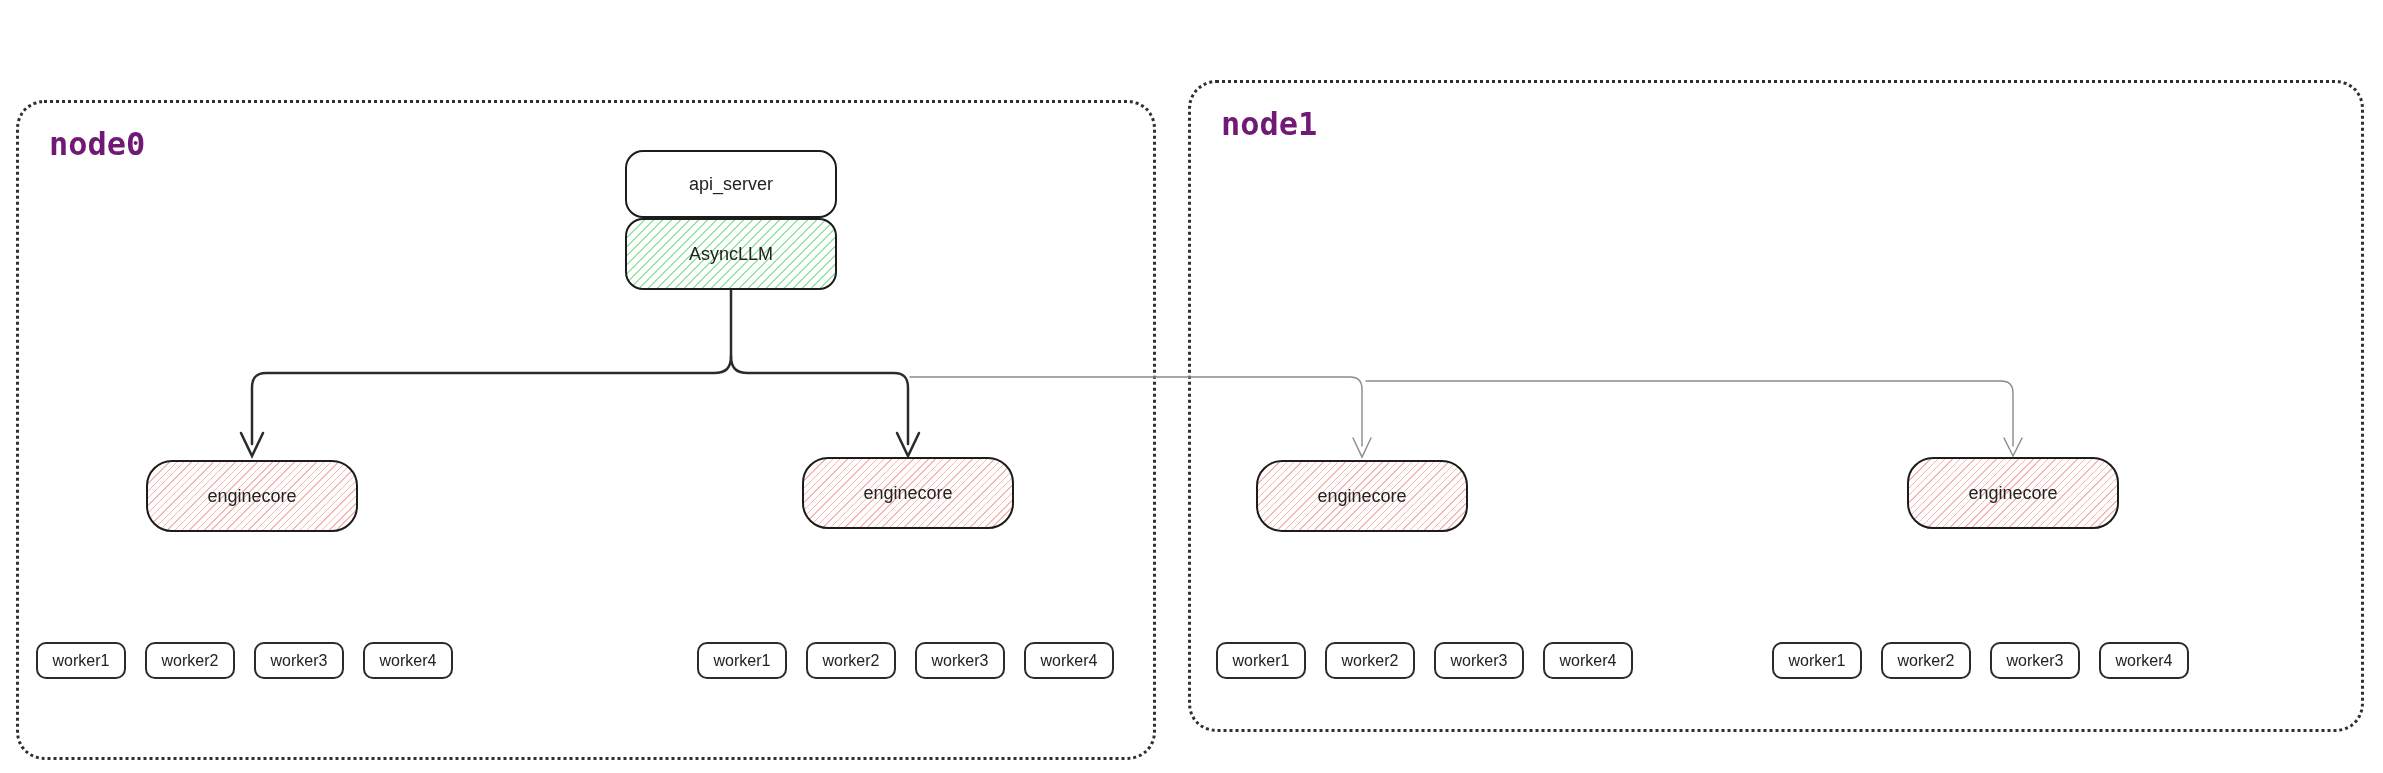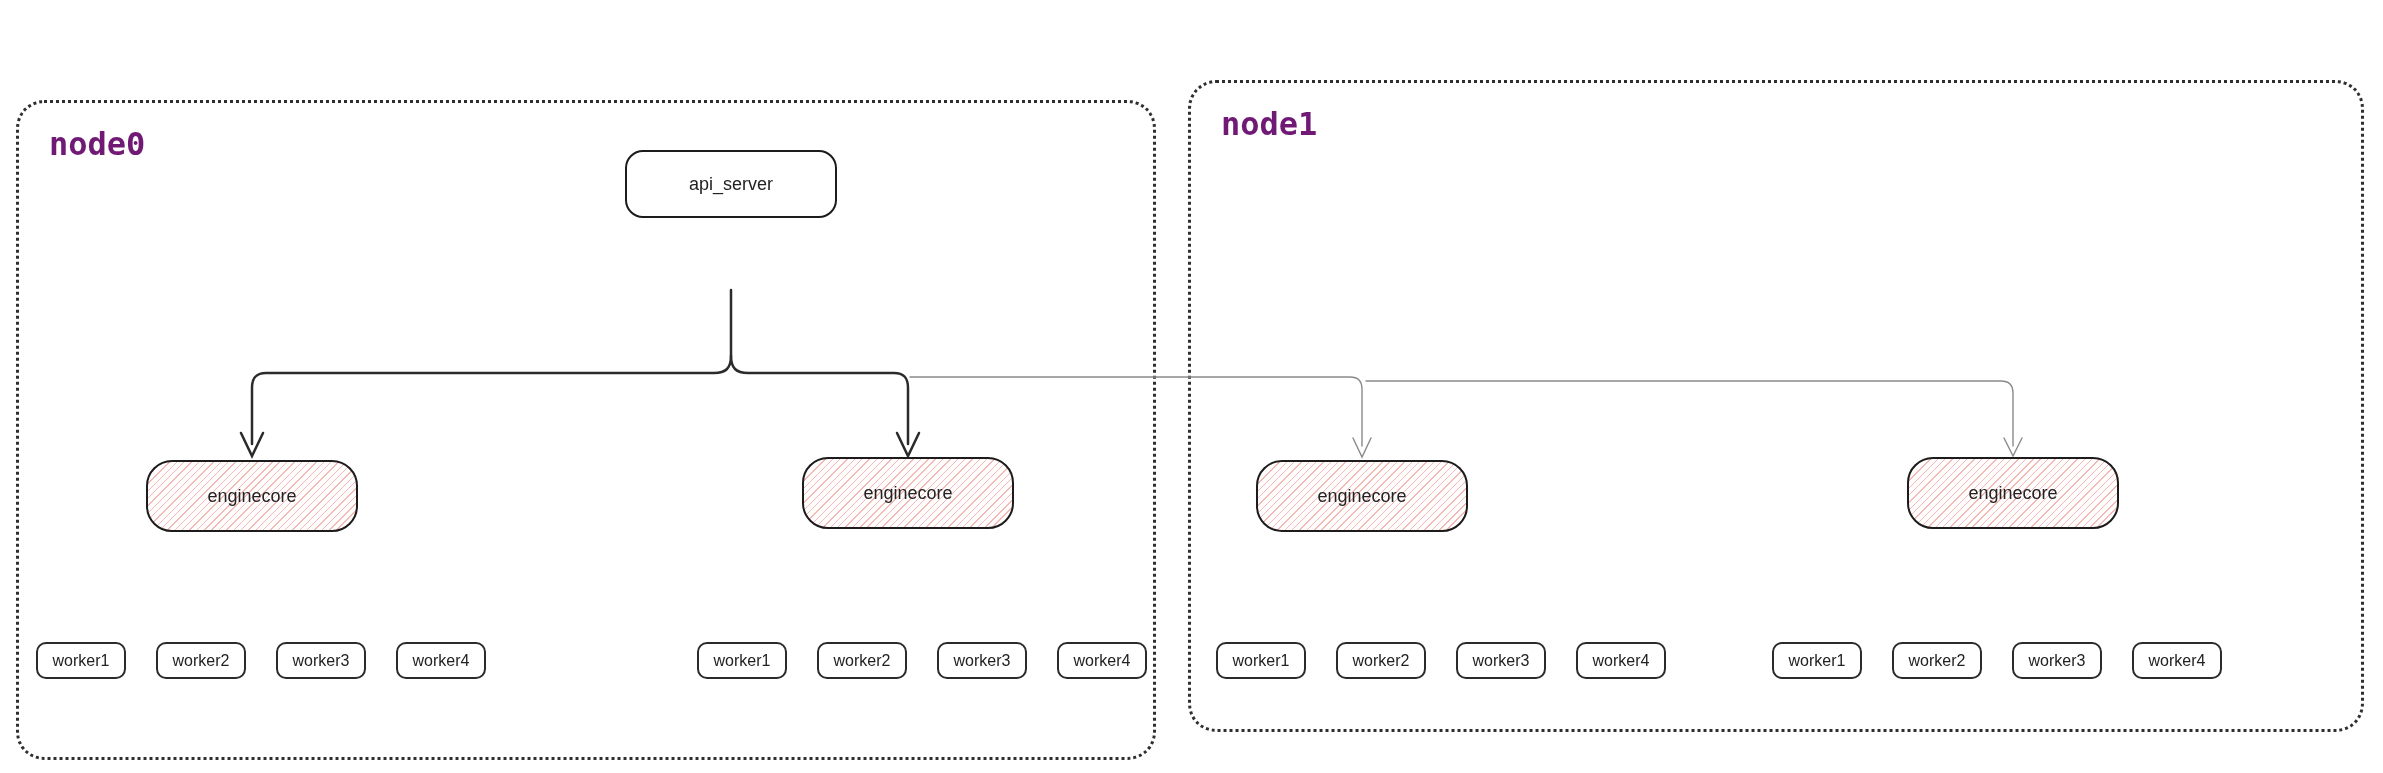--- a/index.html
+++ b/index.html
@@ -78,21 +78,21 @@
   }
   #enginecore-0-0 { left: 146px;  top: 460px; width: 212px; height: 72px; }
   #enginecore-0-1 { left: 802px;  top: 457px; width: 212px; height: 72px; }
   #enginecore-1-0 { left: 1256px; top: 460px; width: 212px; height: 72px; }
   #enginecore-1-1 { left: 1907px; top: 457px; width: 212px; height: 72px; }
 
   .worker-row {
     position: absolute;
     top: 642px;
     display: flex;
-    gap: 30px;
+    gap: 19px;
     text-align: right;
   }
   #worker-row-0-0 { left: 36px; }
   #worker-row-0-1 { left: 697px; }
   #worker-row-1-0 { left: 1216px; }
   #worker-row-1-1 { left: 1772px; }
   .worker {
     box-sizing: border-box;
     width: 90px;
     height: 37px;
@@ -133,20 +133,21 @@
     <path class="dark-line" d="M 241 433 L 252 456 L 263 433"></path>
     <path class="dark-line" d="M 731 356 C 731 368 736 373 748 373 L 894 373 C 904 373 908 378 908 388 L 908 444"></path>
     <path class="dark-line" d="M 897 433 L 908 456 L 919 433"></path>
     <path class="gray-line" d="M 910 377 L 1350 377 C 1358 377 1362 381 1362 389 L 1362 446"></path>
     <path class="gray-line" d="M 1353 438 L 1362 457 L 1371 438"></path>
     <path class="gray-line" d="M 1366 381 L 2001 381 C 2009 381 2013 385 2013 393 L 2013 446"></path>
     <path class="gray-line" d="M 2004 438 L 2013 456 L 2022 438"></path>
   </svg>
 
   <div class="box" id="api-server-box">api_server</div>
+  <div class="box hatch-green" id="asyncllm-box">AsyncLLM</div>
 
   <div class="box hatch-red" id="enginecore-0-0">enginecore</div>
   <div class="box hatch-red" id="enginecore-0-1">enginecore</div>
   <div class="box hatch-red" id="enginecore-1-0">enginecore</div>
   <div class="box hatch-red" id="enginecore-1-1">enginecore</div>
 
   <div class="worker-row" id="worker-row-0-0">
     <div class="worker">worker1</div>
     <div class="worker">worker2</div>
     <div class="worker">worker3</div>

